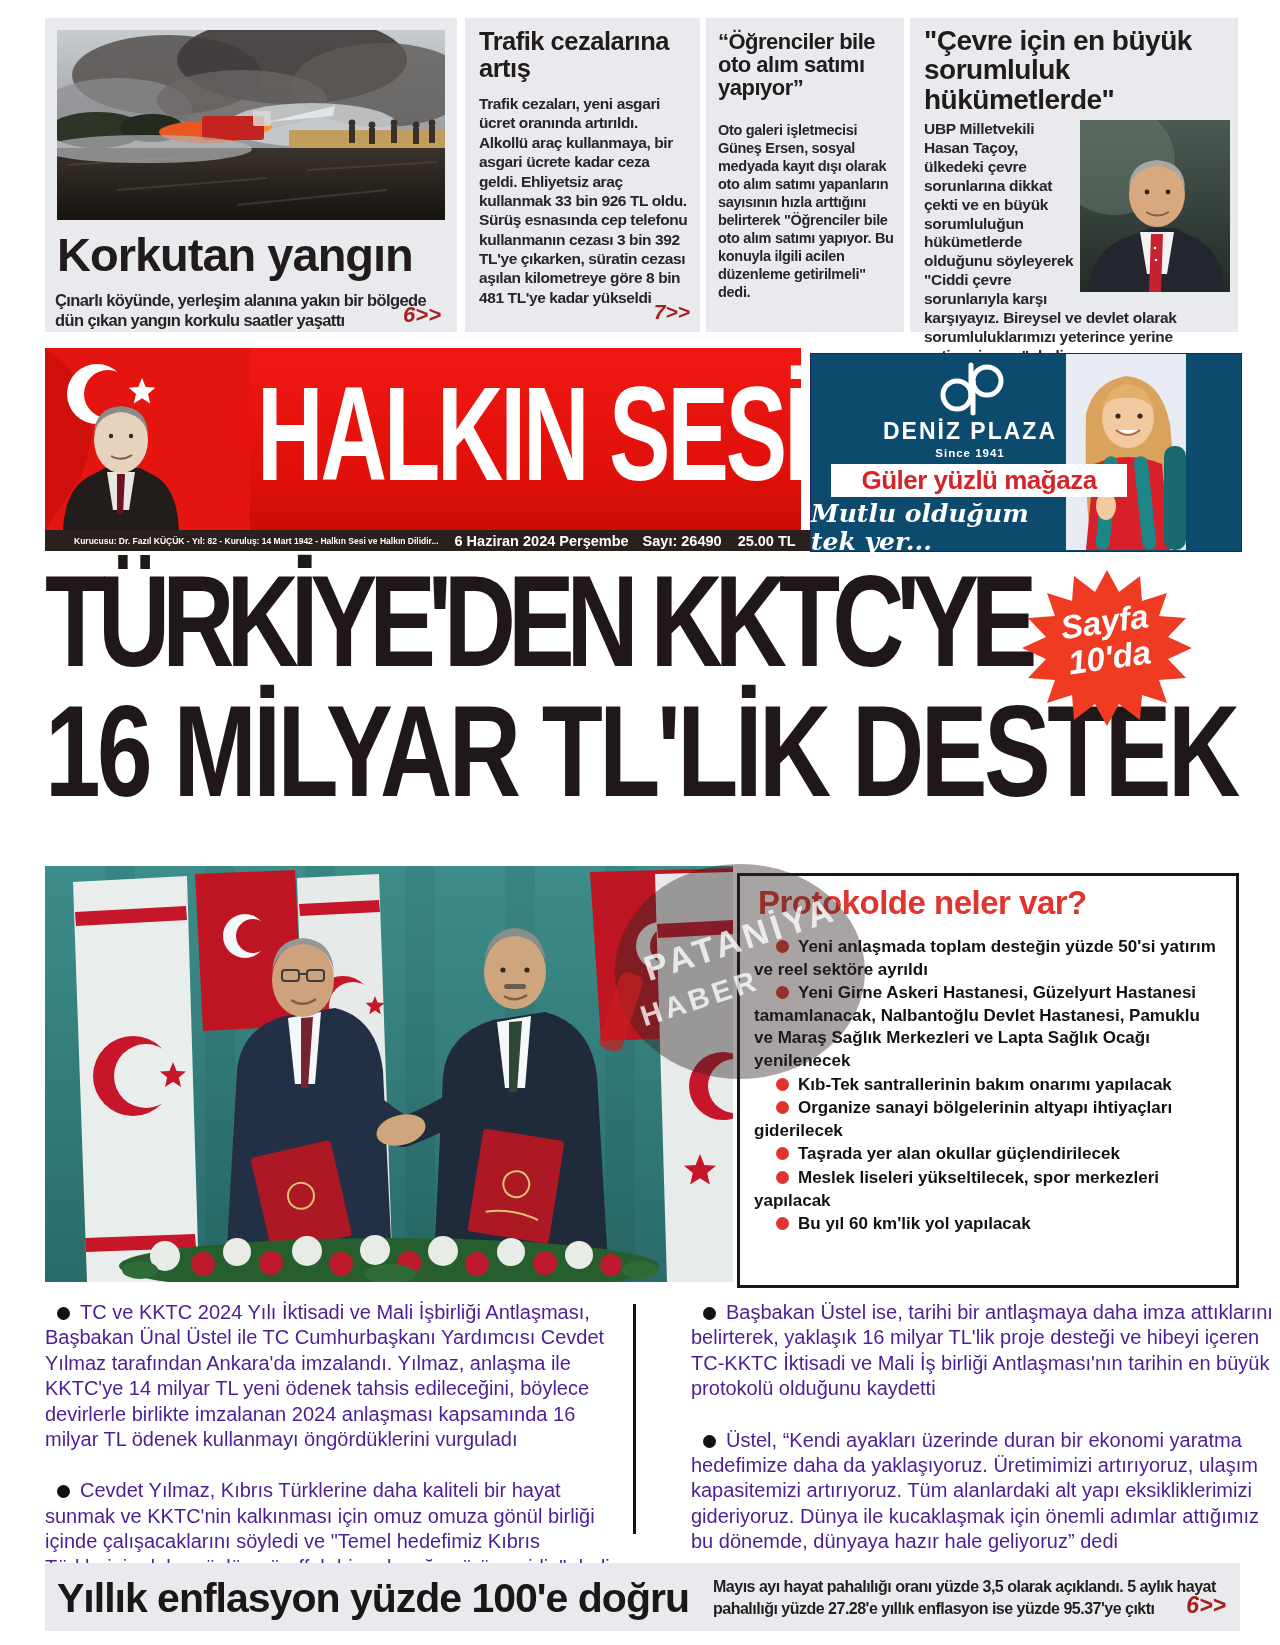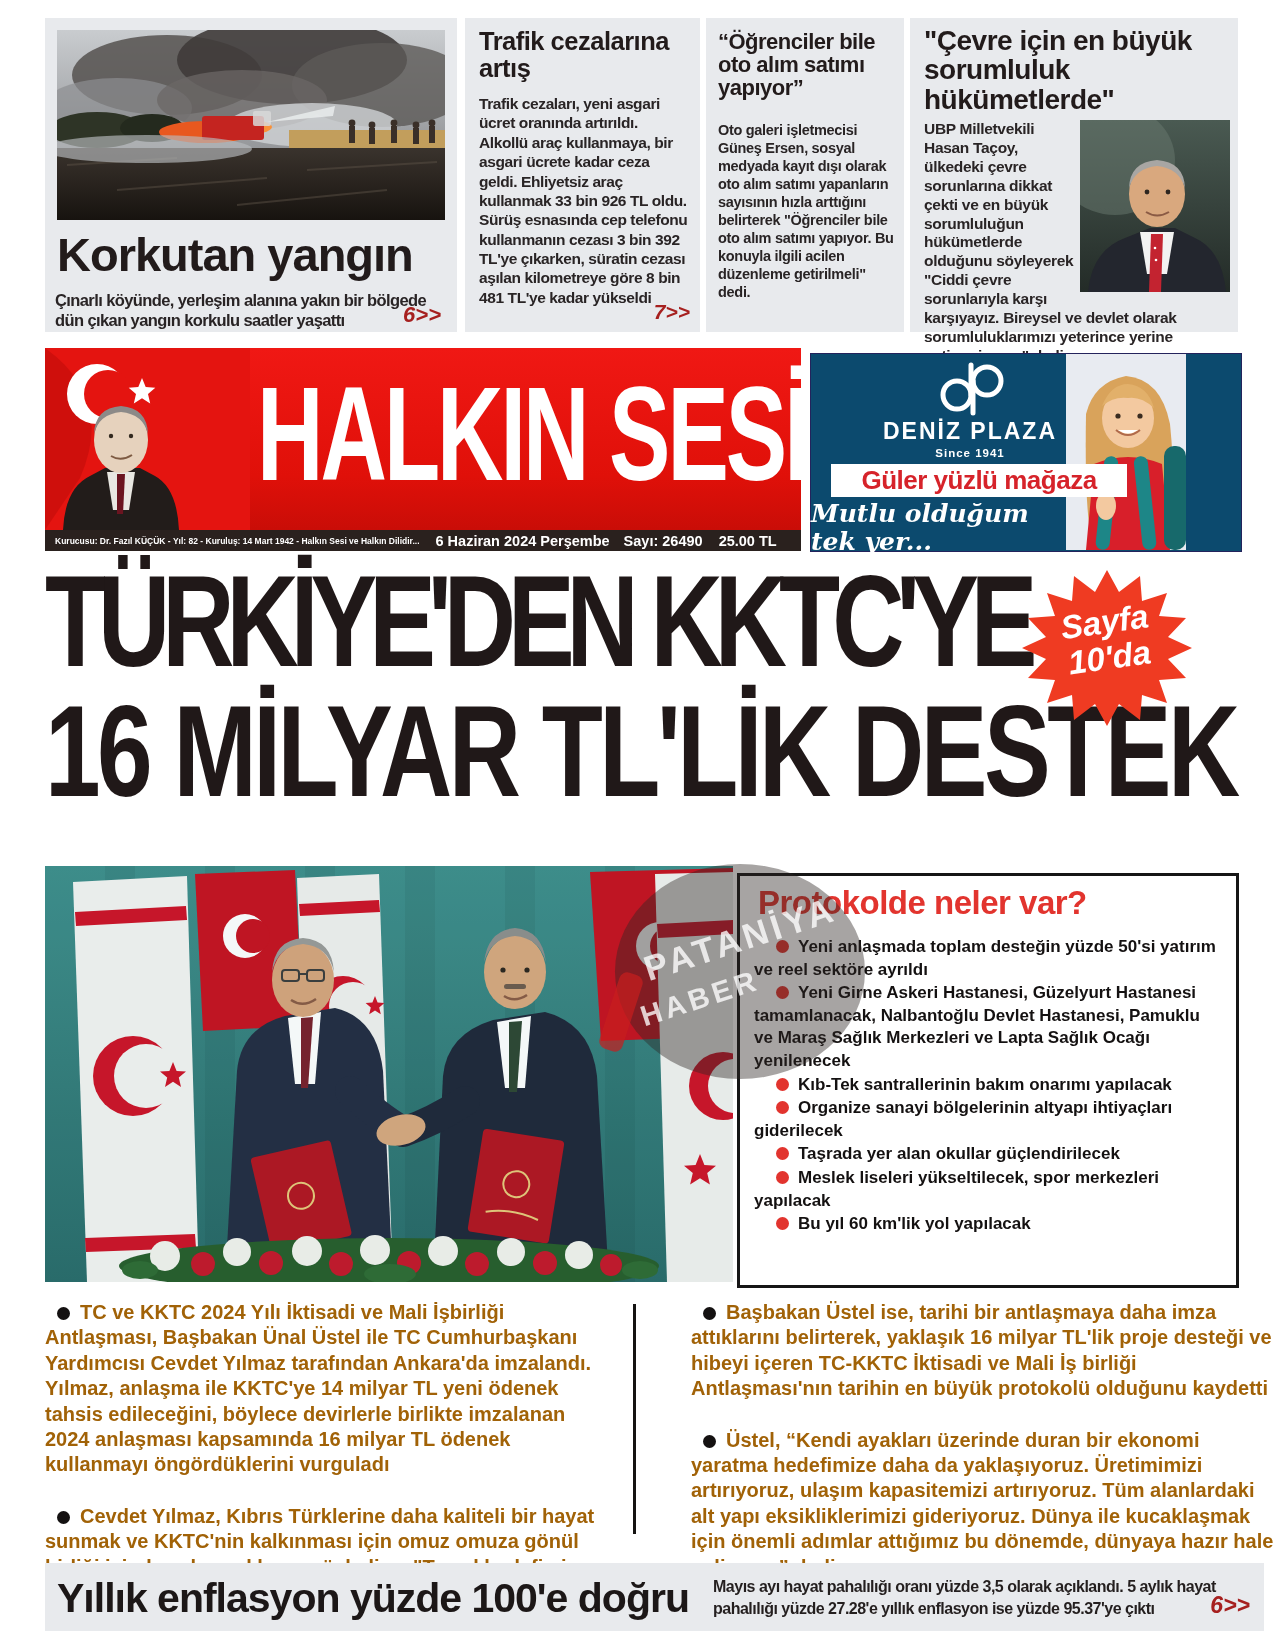--- a/index.html
+++ b/index.html
@@ -18,21 +18,21 @@
       transform:scaleY(1.30);transform-origin:0 0;}
   .burst-text{color:#fff;font-weight:800;font-style:italic;text-align:center;line-height:1.08;}
   .protocol{background:#ffffff;border:3px solid #161616;}
   .protocol p{margin:0 0 1px 0;text-indent:22px;font-size:17px;line-height:1.33;
               font-weight:700;color:#141111;}
   .rb{display:inline-block;width:13px;height:13px;border-radius:50%;background:#e2342e;
       margin-right:9px;vertical-align:-1px;}
   .bb{display:inline-block;width:13px;height:13px;border-radius:50%;background:#141111;
       margin-right:10px;vertical-align:-1px;}
   .bodycol p{margin:0 0 26px 0;text-indent:12px;font-size:20px;line-height:1.27;
-             font-weight:700;color:#a16207;}
+             font-weight:400;color:#4c1d95;}
   .bottom-strip{background:#e8eaed;}
   .wm{border-radius:50%;background:rgba(45,38,36,0.42);}
   .wm-text{color:rgba(255,255,255,0.78);font-weight:700;letter-spacing:4px;text-align:center;}
 </style>
 </head>
 <body>
 
 <div id="page">
 
   <div class="abs story" style="left:45px;top:18px;width:412px;height:314px;">
@@ -139,21 +139,21 @@
       <polygon points="72,126 80,126 78,166 72,166" fill="#6b1420"></polygon>
       <ellipse cx="76" cy="92" rx="27" ry="33" fill="#e6d2bd"></ellipse>
       <path d="M49,86 Q50,60 76,58 Q102,60 103,86 Q98,66 76,64 Q54,66 49,86 Z" fill="#8c8a88"></path>
       <circle cx="66" cy="88" r="2.2" fill="#33291f"></circle>
         <circle cx="86" cy="88" r="2.2" fill="#33291f"></circle>
       <path d="M66,108 Q76,114 87,107" stroke="#7d5a42" stroke-width="2" fill="none"></path>
     </svg>
     <div class="abs mast-title" style="left:212px;top:18px;">HALKIN SESİ</div>
   </div>
 
-  <div class="abs info-strip" style="left:45px;top:530px;width:756px;height:21px;">
+  <div class="abs info-strip" style="left:45px;top:530px;width:756px;height:21px;padding-left:19px;">
     <span style="margin-left:10px;font-size:8.5px;font-weight:700;white-space:nowrap;">Kurucusu: Dr. Fazıl KÜÇÜK - Yıl: 82 - Kuruluş: 14 Mart 1942 - Halkın Sesi ve Halkın Dilidir...</span>
     <span style="margin-left:16px;font-size:14.5px;font-weight:800;white-space:nowrap;">6 Haziran 2024 Perşembe</span>
     <span style="margin-left:14px;font-size:14.5px;font-weight:800;white-space:nowrap;">Sayı: 26490</span>
     <span style="margin-left:16px;font-size:14.5px;font-weight:800;white-space:nowrap;">25.00 TL</span>
   </div>
 
   <div class="abs" style="left:810px;top:353px;width:430px;height:197px;background:#0c4a6e;border:1px solid #24235c;">
     <svg class="abs" style="left:255px;top:0;" width="120" height="196" viewBox="0 0 120 196">
       <rect width="120" height="196" fill="#e8ebf1"></rect>
       <path d="M20,60 Q18,180 30,196 L100,196 Q112,150 104,70 Q95,25 60,22 Q28,28 20,60 Z" fill="#d9a35b"></path>
@@ -323,21 +323,21 @@
   <div class="abs bodycol" style="left:45px;top:1300px;width:570px;">
     <p><span class="bb"></span><span>TC ve KKTC 2024 Yılı İktisadi ve Mali İşbirliği Antlaşması, Başbakan Ünal Üstel ile TC Cumhurbaşkanı Yardımcısı Cevdet Yılmaz tarafından Ankara'da imzalandı. Yılmaz, anlaşma ile KKTC'ye 14 milyar TL yeni ödenek tahsis edileceğini, böylece devirlerle birlikte imzalanan 2024 anlaşması kapsamında 16 milyar TL ödenek kullanmayı öngördüklerini vurguladı</span></p>
     <p><span class="bb"></span><span>Cevdet Yılmaz, Kıbrıs Türklerine daha kaliteli bir hayat sunmak ve KKTC'nin kalkınması için omuz omuza gönül birliği içinde çalışacaklarını söyledi ve "Temel hedefimiz Kıbrıs Türklerinin daha güçlü, müreffeh bir geleceğe yürümesidir." dedi</span></p>
   </div>
   <div class="abs" style="left:633px;top:1304px;width:3px;height:230px;background:#151312;"></div>
   <div class="abs bodycol" style="left:655px;top:1300px;width:585px;margin-left:36px;">
     <p><span class="bb"></span><span>Başbakan Üstel ise, tarihi bir antlaşmaya daha imza attıklarını belirterek, yaklaşık 16 milyar TL'lik proje desteği ve hibeyi içeren TC-KKTC İktisadi ve Mali İş birliği Antlaşması'nın tarihin en büyük protokolü olduğunu kaydetti</span></p>
     <p><span class="bb"></span><span>Üstel, “Kendi ayakları üzerinde duran bir ekonomi yaratma hedefimize daha da yaklaşıyoruz. Üretimimizi artırıyoruz, ulaşım kapasitemizi artırıyoruz. Tüm alanlardaki alt yapı eksikliklerimizi gideriyoruz. Dünya ile kucaklaşmak için önemli adımlar attığımız bu dönemde, dünyaya hazır hale geliyoruz” dedi</span></p>
   </div>
 
-  <div class="abs bottom-strip" style="left:45px;top:1563px;width:1195px;height:68px;padding-left:24px;">
+  <div class="abs bottom-strip" style="left:45px;top:1563px;width:1195px;height:68px;">
     <div class="abs" style="left:12px;top:12px;font-size:41px;font-weight:800;color:#1c1717;letter-spacing:-1px;">Yıllık enflasyon yüzde 100'e doğru</div>
     <div class="abs" style="left:668px;top:13px;width:545px;font-size:16px;font-weight:700;color:#241f1f;line-height:1.4;letter-spacing:-0.5px;">
       <div>Mayıs ayı hayat pahalılığı oranı yüzde 3,5 olarak açıklandı. 5 aylık hayat</div>
       <div>pahalılığı yüzde 27.28'e yıllık enflasyon ise yüzde 95.37'ye çıktı</div>
     </div>
     <div class="abs pageref" style="right:14px;bottom:12px;font-size:23px;">6&gt;&gt;</div>
   </div>
 
 </div>
 

